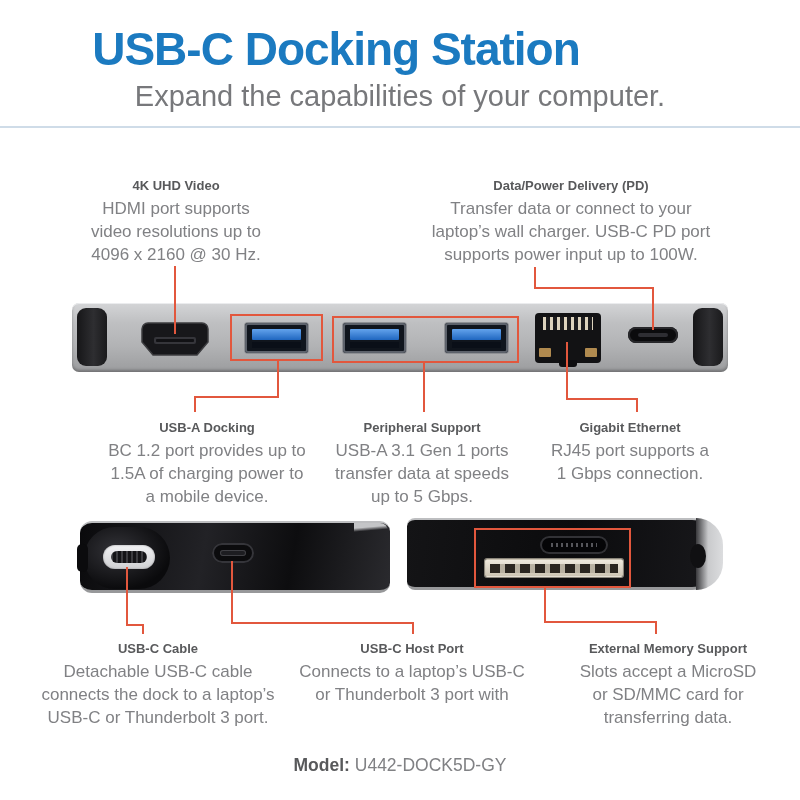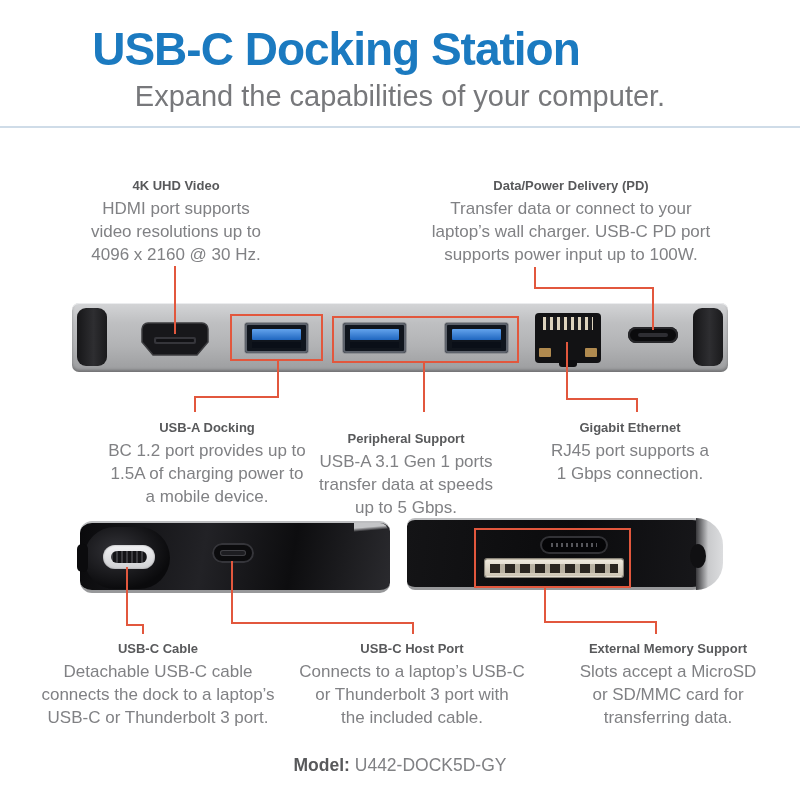--- a/index.html
+++ b/index.html
@@ -25,21 +25,21 @@
     font-size:29px;color:#77787b;
   }
   .divider{position:absolute;left:0;top:126px;width:800px;height:2px;background:var(--divider);}
   
   .callout{position:absolute;text-align:center;}
   .callout .h{font-size:13px;font-weight:bold;color:var(--heading-gray);line-height:23px;}
   .callout .l{font-size:17px;color:var(--body-gray);line-height:23px;}
   #co-video      {left:66px;  top:174px; width:220px;}
   #co-pd         {left:411px; top:174px; width:320px;}
   #co-charging   {left:87px;  top:416px; width:240px;}
-  #co-peripheral {left:296px; top:416px; width:220px;margin-top:11px;}
+  #co-peripheral {left:312px; top:416px; width:220px;}
   #co-ethernet   {left:525px; top:416px; width:210px;}
   #co-cable      {left:23px;  top:637px; width:270px;}
   #co-host       {left:287px; top:637px; width:250px;}
   #co-memory     {left:553px; top:637px; width:230px;}
   
   #overlay{position:absolute;left:0;top:0;width:800px;height:800px;pointer-events:none;}
   #overlay path,#overlay rect{fill:none;stroke:var(--callout-red);stroke-width:2px;}
   
   .dock-front{
     position:absolute;left:72px;top:303px;width:656px;height:69px;border-radius:7px;
@@ -197,21 +197,20 @@
   <div class="callout" id="co-cable">
     <div class="h">USB-C Cable</div>
     <div class="l">Detachable USB-C cable</div>
     <div class="l">connects the dock to a laptop’s</div>
     <div class="l">USB-C or Thunderbolt 3 port.</div>
   </div>
   <div class="callout" id="co-host">
     <div class="h">USB-C Host Port</div>
     <div class="l">Connects to a laptop’s USB-C</div>
     <div class="l">or Thunderbolt 3 port with</div>
-    <div class="l">the included cable.</div>
   </div>
   <div class="callout" id="co-memory">
     <div class="h">External Memory Support</div>
     <div class="l">Slots accept a MicroSD</div>
     <div class="l">or SD/MMC card for</div>
     <div class="l">transferring data.</div>
   </div>
 
   <svg id="overlay" viewBox="0 0 800 800">
     <path d="M175 266 V334"></path>

